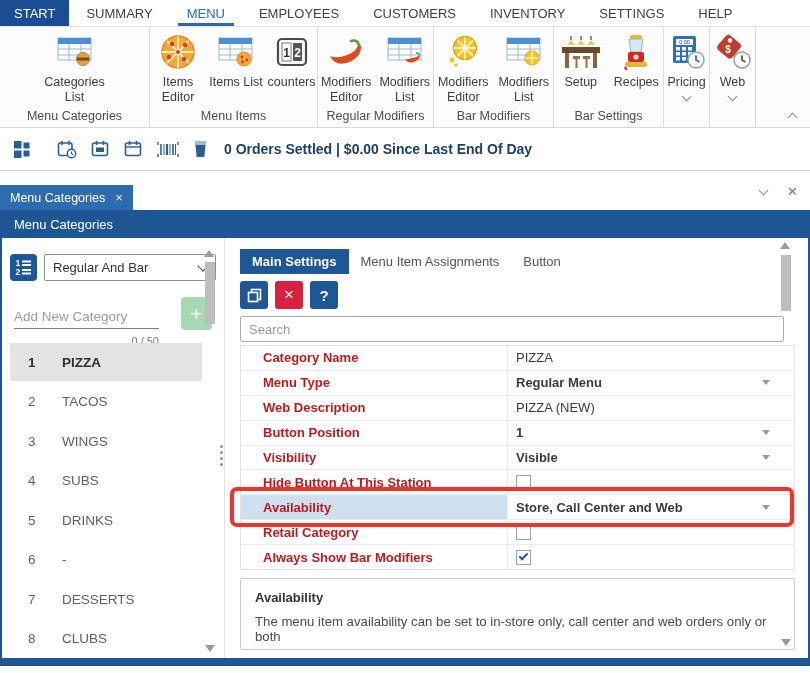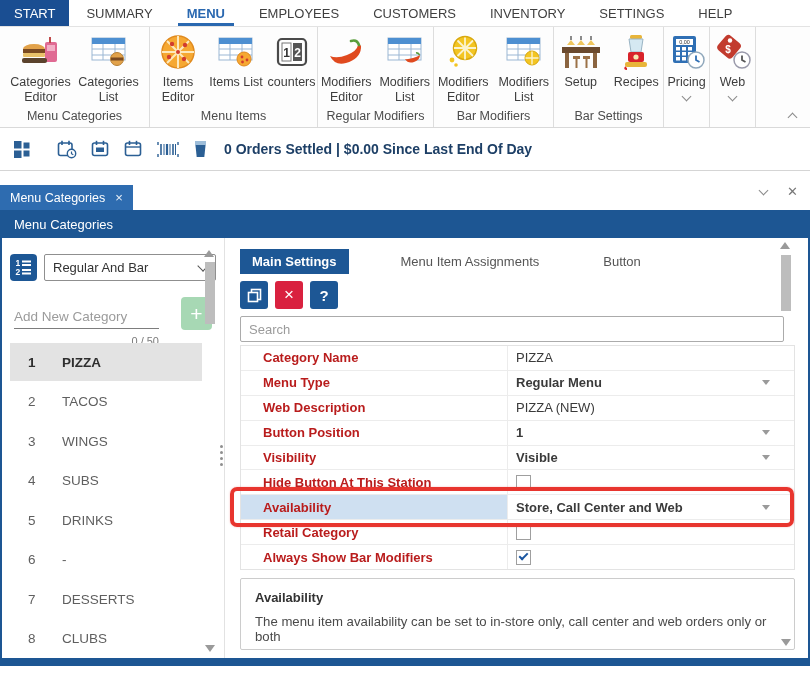--- a/index.html
+++ b/index.html
@@ -3,21 +3,21 @@
 <meta charset="utf-8">
 <style>
   * { margin:0; padding:0; box-sizing:border-box; }
   html,body { width:810px; height:673px; background:#fff; font-family:"Liberation Sans", sans-serif; overflow:hidden; }
   #app { position:relative; width:810px; height:673px; background:#fff; }
 
   
   .menubar { position:absolute; left:0; top:0; width:810px; height:27px; background:#fff; border-bottom:1px solid #e3e3e3; display:flex; align-items:stretch; }
   .mb-item { padding:0 17px; font-size:13px; color:#3f3f3f; display:flex; align-items:center; cursor:pointer; position:relative; }
   .mb-item.start { background:#1a4e92; color:#fff; padding:0 14px; }
-  .mb-item.active { color:#2a68b0; font-weight:bold; }
+  .mb-item.active { color:#2a68b0; font-weight:normal; }
   .mb-item.active::after { content:""; position:absolute; left:8px; right:8px; bottom:0; height:3px; background:#2a68b0; }
 
   
   .ribbon { position:absolute; left:0; top:27px; width:810px; height:101px; background:#fdfdfd; border-bottom:1px solid #d9d9d9; display:flex; }
   .rgroup { border-right:1px solid #ddd; display:flex; flex-direction:column; }
   .rgroup .rbtns { flex:1; display:flex; justify-content:center; align-items:flex-start; padding-top:5px; gap:2px; }
   .rbtn { width:66px; display:flex; flex-direction:column; align-items:center; cursor:pointer; }
   .rbtn.narrow { width:60px; }
   .rbtn .ricon { height:40px; display:flex; align-items:center; justify-content:center; }
   .rbtn .rlabel { font-size:12.5px; color:#3d3d3d; text-align:center; line-height:15px; margin-top:3px; }
@@ -65,21 +65,21 @@
   .cat-row .cnum { width:34px; }
   .cat-row.selected { background:#e3e3e3; color:#2f2f2f; font-weight:bold; }
   .lp-scroll { position:absolute; right:0; top:4px; bottom:2px; width:12px; }
   .tri-up { width:0; height:0; border-left:5px solid transparent; border-right:5px solid transparent; border-bottom:7px solid #9a9a9a; cursor:pointer; }
   .tri-down { width:0; height:0; border-left:5px solid transparent; border-right:5px solid transparent; border-top:7px solid #9a9a9a; cursor:pointer; }
   .lp-thumb { width:10px; height:62px; background:#bdbdbd; margin:5px auto 0; cursor:grab; }
   .lp-scroll .tri-down { position:absolute; bottom:0; left:1px; }
 
   
   .right-panel { position:absolute; left:236px; top:0; width:557px; bottom:6px; }
-  .rp-tabs { position:absolute; top:11px; left:2px; display:flex; align-items:center;gap:40px; }
+  .rp-tabs { position:absolute; top:11px; left:2px; display:flex; align-items:center; }
   .rp-tab { height:25px; line-height:25px; padding:0 12px; font-size:13px; color:#555; cursor:pointer; }
   .rp-tab.active { background:#1d5795; color:#fff; font-weight:bold; }
   .rp-toolbar { position:absolute; top:43px; left:2px; display:flex; gap:7px; }
   .tb-btn { width:28px; height:28px; border:none; border-radius:3px; color:#fff; font-size:15px; font-weight:bold; cursor:pointer; display:flex; align-items:center; justify-content:center; }
   .tb-btn.blue { background:#1d5795; }
   .tb-btn.red { background:#d9213f; font-size:17px; font-weight:normal; }
   .search-input { position:absolute; top:78px; left:2px; width:544px; height:26px; border:1px solid #ababab; border-radius:2px; font-size:13px; color:#333; padding:0 8px; outline:none; font-family:"Liberation Sans", sans-serif; }
   .search-input::placeholder { color:#9b9b9b; }
 
   .prop-grid { position:absolute; top:107px; left:2px; width:555px; height:225px; border:1px solid #e3e3e3; display:flex; flex-direction:column; }
@@ -119,36 +119,20 @@
         <div class="mb-item">SETTINGS</div>
         <div class="mb-item">HELP</div>
       </div>
 
   </div>
 
   <div class="ribbon">
     <div style="display:flex; width:100%;">
         <div class="rgroup" style="width: 150px;">
           <div class="rbtns">
-            <div class="rbtn">
-              <div class="ricon">
-                <span class="icon" style="display: inline-flex;">
-                  <svg width="38" height="36" viewBox="0 0 38 36">
-                    <rect x="23" y="8" width="12" height="20" rx="2" fill="#e06a93"></rect>
-                    <rect x="25" y="11" width="8" height="6" fill="#f2afc6"></rect>
-                    <rect x="27" y="3" width="2" height="6" fill="#c04a4a"></rect>
-                    <ellipse cx="12" cy="15" rx="11" ry="5" fill="#e2a24a"></ellipse>
-                    <rect x="1" y="15" width="22" height="4" fill="#7a4a21"></rect>
-                    <rect x="1" y="19" width="22" height="4" rx="1" fill="#e8c16a"></rect>
-                    <rect x="0" y="24" width="25" height="5" rx="2" fill="#5b432d"></rect>
-                  </svg>
-                </span>
-              </div>
-              <div class="rlabel">Categories Editor</div>
-            </div>
             <div class="rbtn">
               <div class="ricon">
                 <span class="icon" style="display: inline-flex;">
                   <svg width="36" height="30" viewBox="0 0 36 30">
                     <rect x="1" y="1" width="33" height="22" fill="#fff" stroke="#9bb7d4"></rect>
                     <rect x="1" y="1" width="33" height="6" fill="#4d8fd1"></rect>
                     <line x1="12" y1="7" x2="12" y2="23" stroke="#9bb7d4"></line>
                     <line x1="24" y1="7" x2="24" y2="23" stroke="#9bb7d4"></line>
                     <line x1="1" y1="12" x2="34" y2="12" stroke="#9bb7d4"></line>
                     <line x1="1" y1="18" x2="34" y2="18" stroke="#9bb7d4"></line>

